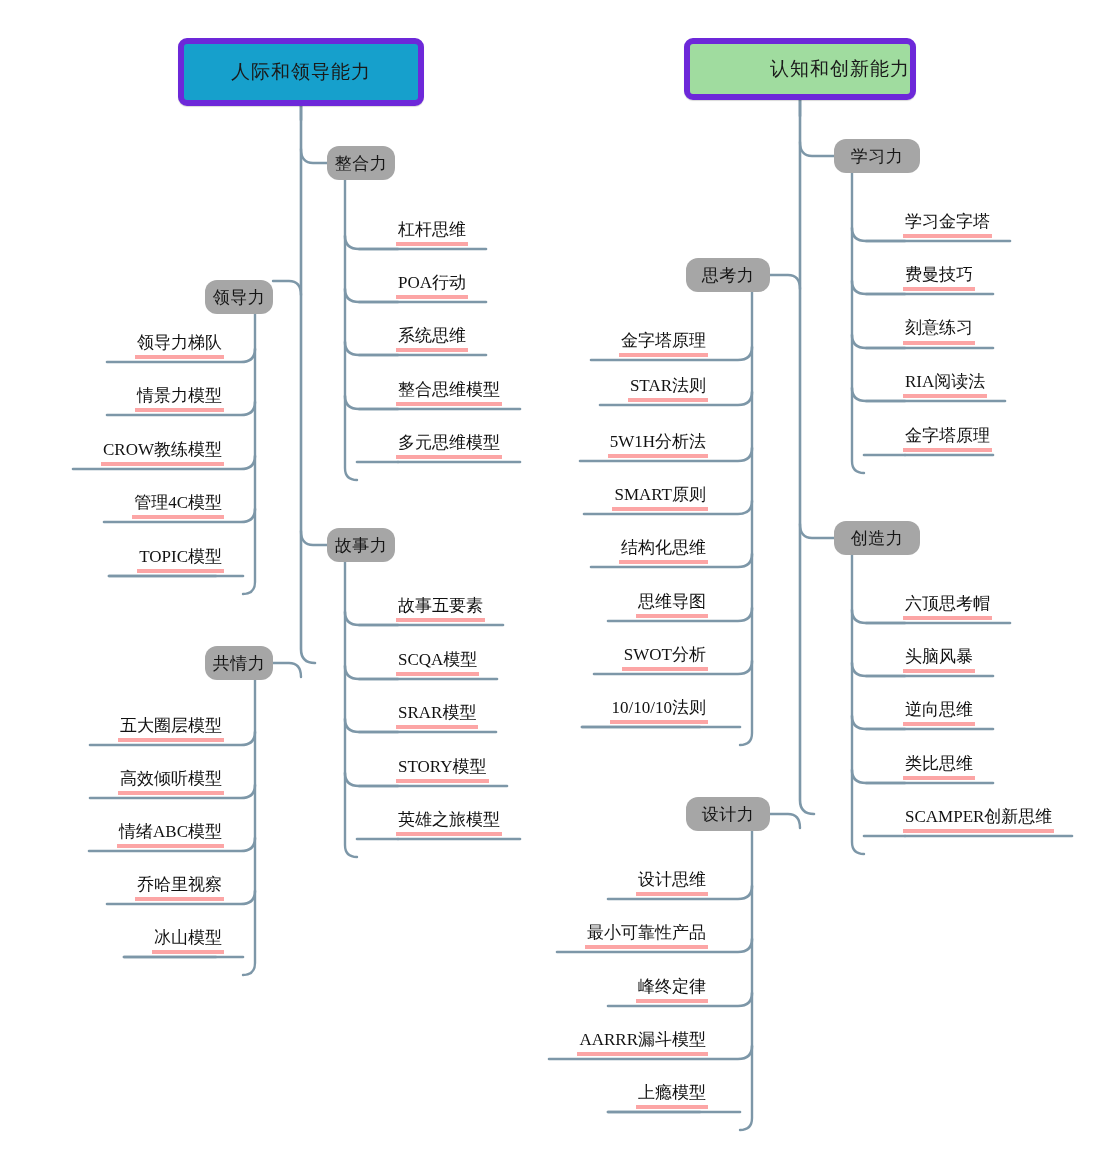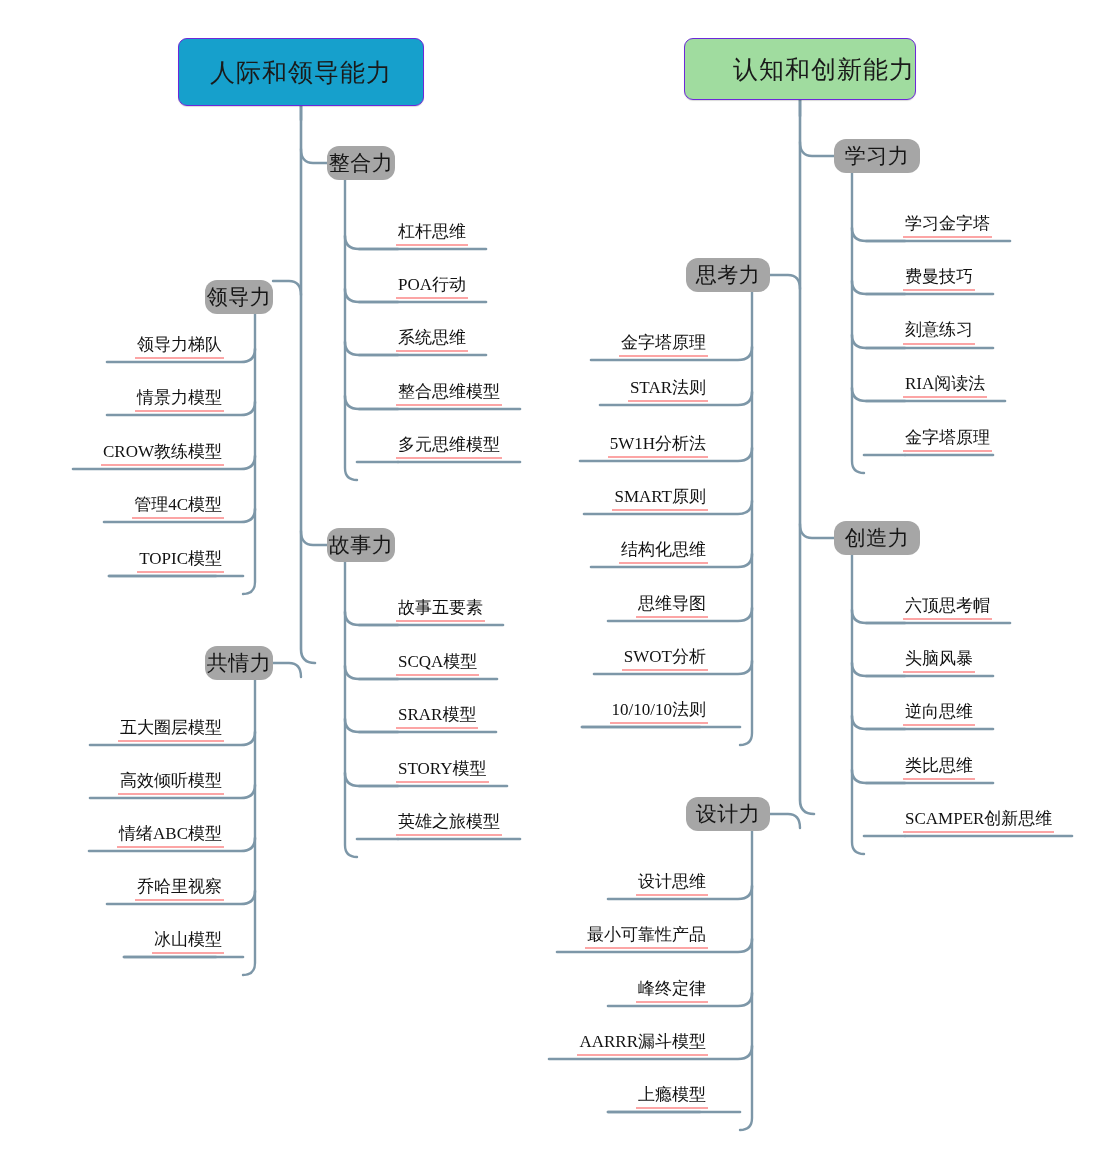--- a/index.html
+++ b/index.html
@@ -27,33 +27,33 @@
   .node {
     position: absolute;
     box-sizing: border-box;
     display: flex;
     align-items: center;
     justify-content: center;
     white-space: nowrap;
   }
   .root {
     border-radius: 9px;
-    border: 1px solid #6d28d9;
-    font-size: 25px;
+    border: 6px solid #6d28d9;
+    font-size: 19px;
     color: #1a1a1a;
     letter-spacing: 1px;
     font-family: "DejaVu Sans", "Liberation Sans", sans-serif;
     box-shadow: 0 1px 1px rgba(0,0,0,0.15);
   }
   .root-blue { background: #16A0CC; }
   .root-green { background: #A0DC9F; }
   .branch {
     border-radius: 12px;
     background: #A6A6A6;
-    font-size: 21px;
+    font-size: 17px;
     color: #161616;
     font-family: "DejaVu Sans", "Liberation Sans", sans-serif;
     height: 34px;
     letter-spacing: 0.5px;
   }
   .leaf {
     position: absolute;
     box-sizing: border-box;
     white-space: nowrap;
     font-size: 17px;
@@ -61,21 +61,21 @@
     font-family: "Liberation Serif", "DejaVu Serif", serif;
     padding-bottom: 3px;
     line-height: 22px;
     height: 26px;
     display: flex;
     align-items: flex-end;
   }
   .leaf.rt { justify-content: flex-start; }
   .leaf.lt { justify-content: flex-end; }
   .leaf .txt {
-    border-bottom: 2px solid #fca5a5;
+    border-bottom: 4px solid #fca5a5;
     padding: 0 2px 1px 2px;
     display: inline-block;
   }
 </style>
 </head>
 <body>
 
 <div id="canvas">
   <svg id="wires" viewBox="0 0 1114 1165" xmlns="http://www.w3.org/2000/svg">
       <path d="M301 106 L301 649 Q301 663 315 663" fill="none" stroke="#7D97A8" stroke-width="2.6" stroke-linecap="round" stroke-linejoin="round"></path>

